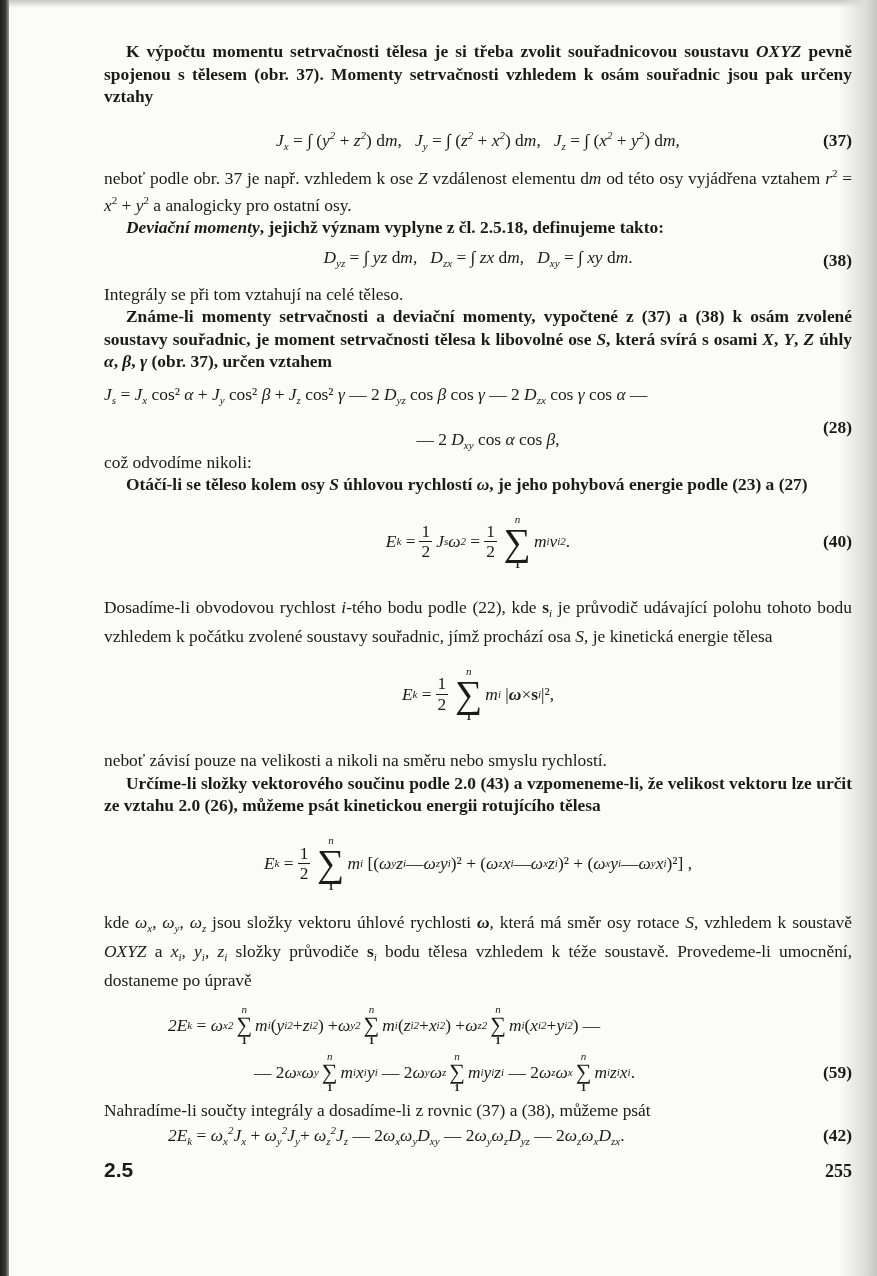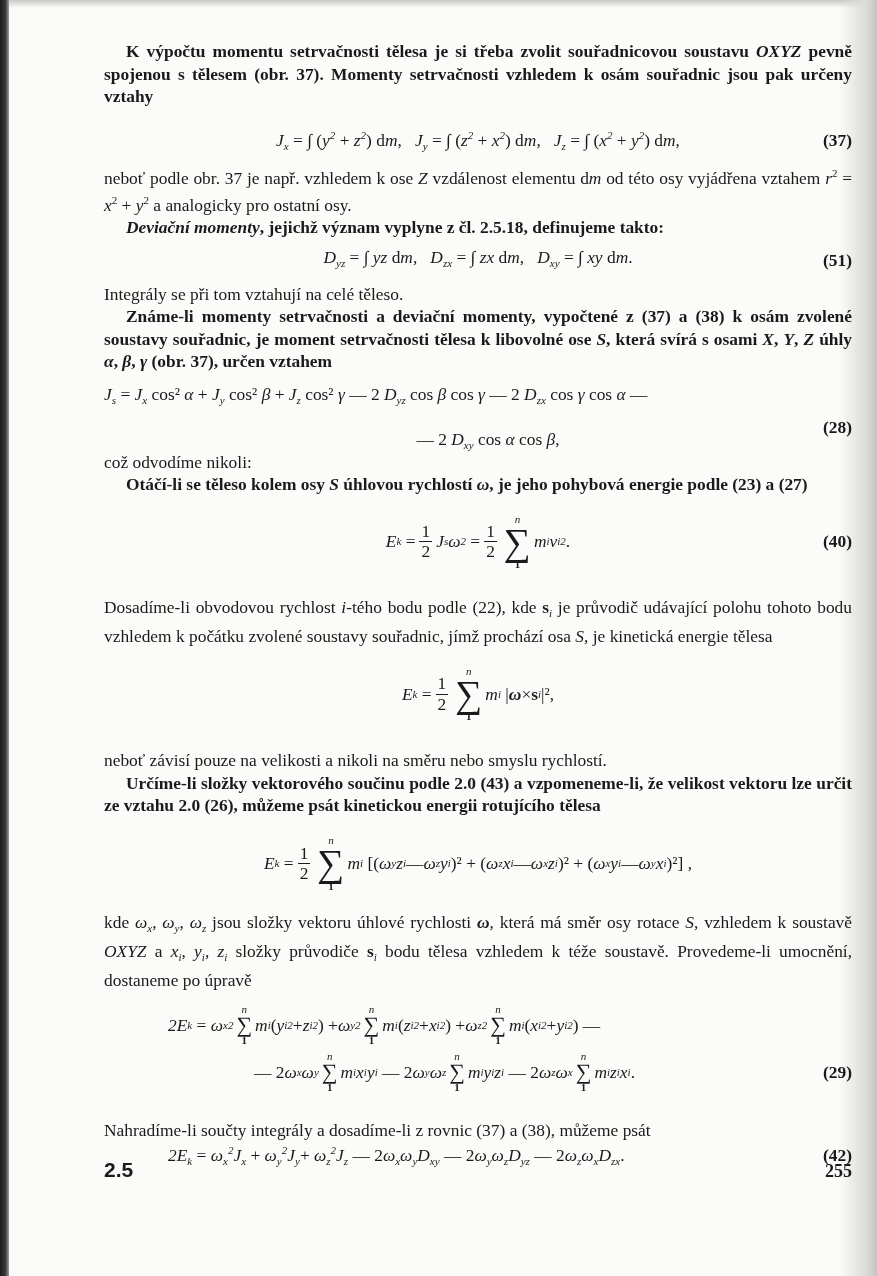--- a/index.html
+++ b/index.html
@@ -71,21 +71,21 @@
   <div class="eq" style="height:42px;">
     <span class="math">J<sub>x</sub> <span class="r">= ∫ (</span>y<sup>2</sup> <span class="r">+</span> z<sup>2</sup><span class="r">) d</span>m<span class="r">,</span>&nbsp;&nbsp; J<sub>y</sub> <span class="r">= ∫ (</span>z<sup>2</sup> <span class="r">+</span> x<sup>2</sup><span class="r">) d</span>m<span class="r">,</span>&nbsp;&nbsp; J<sub>z</sub> <span class="r">= ∫ (</span>x<sup>2</sup> <span class="r">+</span> y<sup>2</sup><span class="r">) d</span>m<span class="r">,</span></span>
     <span class="eqno b">(37)</span>
   </div>
 
   <p class="p">neboť podle obr. 37 je např. vzhledem k ose <i>Z</i> vzdálenost elementu d<i>m</i> od této osy vyjádřena vztahem <i>r</i><sup style="font-size:11px">2</sup> = <i>x</i><sup style="font-size:11px">2</sup> + <i>y</i><sup style="font-size:11px">2</sup> a analogicky pro ostatní osy.</p>
   <p class="p indent"><i>Deviační momenty</i><span>, jejichž význam vyplyne z čl. 2.5.18, definujeme takto:</span></p>
 
   <div class="eq" style="height:44px;">
     <span class="math">D<sub>yz</sub> <span class="r">= ∫</span> yz <span class="r">d</span>m<span class="r">,</span>&nbsp;&nbsp; D<sub>zx</sub> <span class="r">= ∫</span> zx <span class="r">d</span>m<span class="r">,</span>&nbsp;&nbsp; D<sub>xy</sub> <span class="r">= ∫</span> xy <span class="r">d</span>m<span class="r">.</span></span>
-    <span class="eqno b">(51)</span>
+    <span class="eqno b">(38)</span>
   </div>
 
   <p class="p">Integrály se při tom vztahují na celé těleso.</p>
   <p class="p indent">Známe-li momenty setrvačnosti a deviační momenty, vypočtené z (37) a (38) k osám zvolené soustavy souřadnic, je moment setrvačnosti tělesa k libovolné ose <i>S</i>, která svírá s osami <i>X</i>, <i>Y</i>, <i>Z</i> úhly <i>α</i>, <i>β</i>, <i>γ</i> (obr. 37), určen vztahem</p>
 
   <div style="margin-top:10px;">
     <div class="math" style="height:30px;">J<sub>s</sub> <span class="r">=</span> J<sub>x</sub> <span class="r">cos² </span>α <span class="r">+</span> J<sub>y</sub> <span class="r">cos² </span>β <span class="r">+</span> J<sub>z</sub> <span class="r">cos² </span>γ <span class="r">— 2</span> D<sub>yz</sub> <span class="r">cos </span>β <span class="r">cos </span>γ <span class="r">— 2</span> D<sub>zx</sub> <span class="r">cos </span>γ <span class="r">cos </span>α <span class="r">—</span></div>
     <div class="eq" style="height:30px;">
       <span class="math" style="margin-left:20px;margin-top:29px;"><span class="r">— 2</span> D<sub>xy</sub> <span class="r">cos </span>α <span class="r">cos </span>β<span class="r">,</span></span>
       <span class="eqno b">(28)</span>
@@ -160,25 +160,25 @@
             <span class="lim lo">1</span>
           </span>m<sub>i</sub>x<sub>i</sub>y<sub>i</sub>&nbsp;<span class="r">— 2</span>ω<sub>y</sub>ω<sub>z</sub><span class="sumwrap small">
             <span class="lim">n</span>
             <span class="sig">∑</span>
             <span class="lim lo">1</span>
           </span>m<sub>i</sub>y<sub>i</sub>z<sub>i</sub>&nbsp;<span class="r">— 2</span>ω<sub>z</sub>ω<sub>x</sub><span class="sumwrap small">
             <span class="lim">n</span>
             <span class="sig">∑</span>
             <span class="lim lo">1</span>
           </span>m<sub>i</sub>z<sub>i</sub>x<sub>i</sub><span class="r">.</span></span>
-      <span class="eqno b">(29)</span>
+      <span class="eqno b">(59)</span>
     </div>
   </div>
 
-  <p class="p" style="margin-top:22px;">Nahradíme-li součty integrály a dosadíme-li z rovnic (37) a (38), můžeme psát</p>
+  <p class="p" style="margin-top:2px;">Nahradíme-li součty integrály a dosadíme-li z rovnic (37) a (38), můžeme psát</p>
 
   <div class="eq" style="height:28px;justify-content:flex-start;">
     <span class="math" style="margin-left:64px;">2E<sub>k</sub> <span class="r">=</span> ω<sub>x</sub><sup>2</sup>J<sub>x</sub> <span class="r">+</span> ω<sub>y</sub><sup>2</sup>J<sub>y</sub><span class="r">+</span> ω<sub>z</sub><sup>2</sup>J<sub>z</sub> <span class="r">— 2</span>ω<sub>x</sub>ω<sub>y</sub>D<sub>xy</sub> <span class="r">— 2</span>ω<sub>y</sub>ω<sub>z</sub>D<sub>yz</sub> <span class="r">— 2</span>ω<sub>z</sub>ω<sub>x</sub>D<sub>zx</sub><span class="r">.</span></span>
     <span class="eqno b">(42)</span>
   </div>
 </div>
 
 <div class="footer">
   <span class="sec">2.5</span>
   <span class="pgno">255</span>

